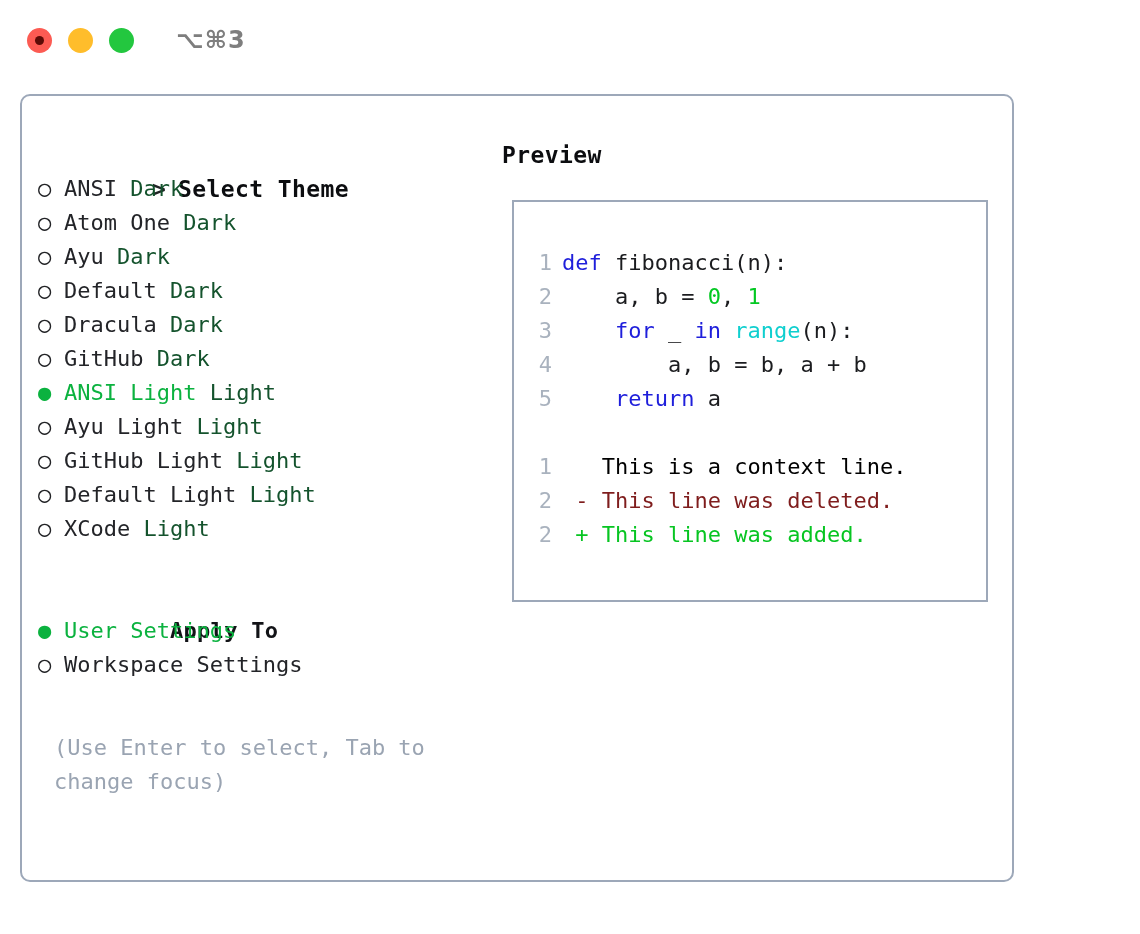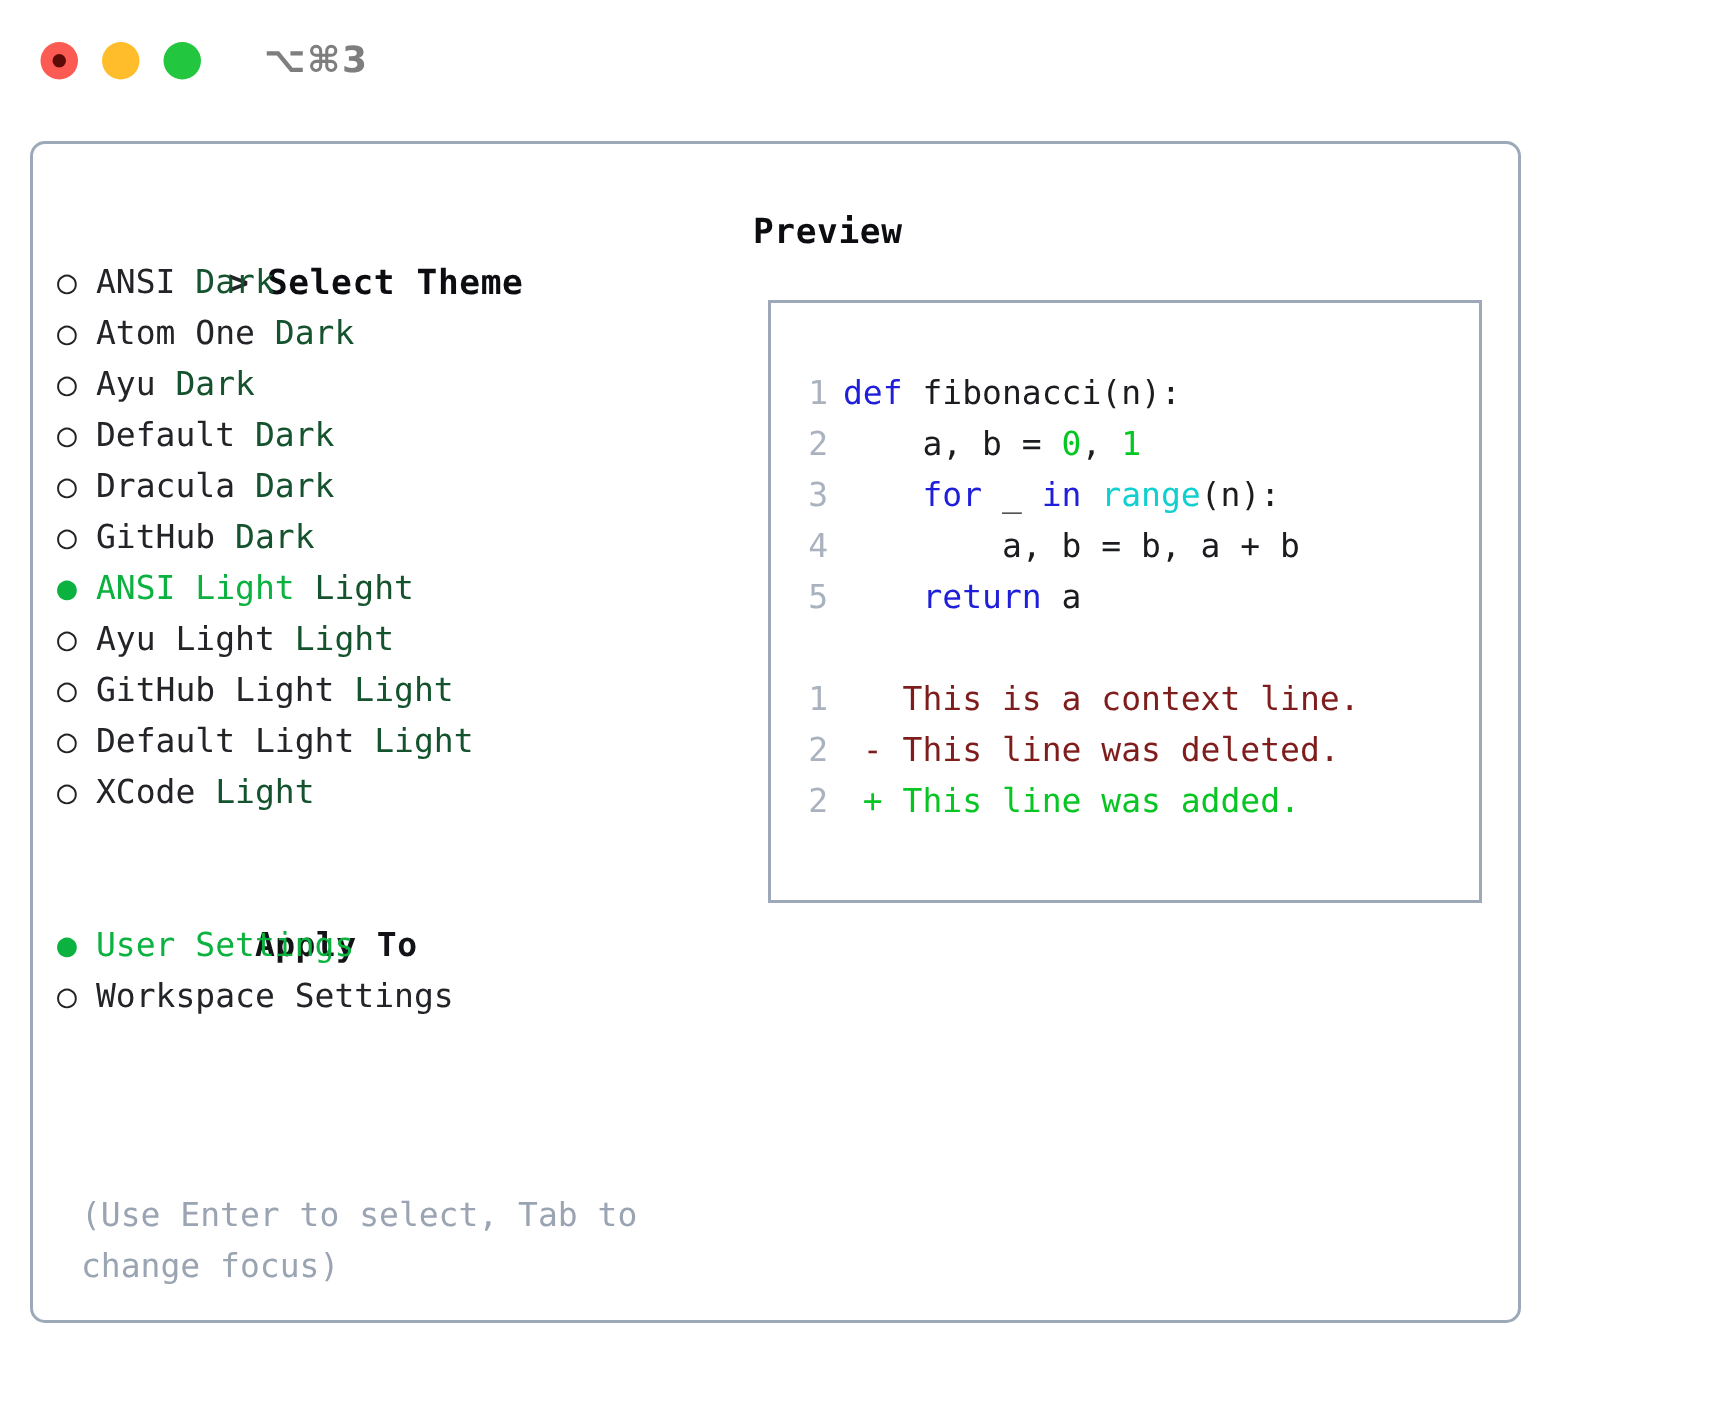--- a/index.html
+++ b/index.html
@@ -129,21 +129,21 @@
     color: #121317;
     letter-spacing: 0.3px;
   }
 
   .apply-name { color: #232428; }
   .apply-name.selected { color: #0bb23f; }
 
   #hint {
     position: absolute;
     left: 16px;
-    top: 656px;
+    top: 593px;
     width: 420px;
     font-size: 22px;
     line-height: 34px;
     color: #9aa4b2;
   }
 
   
   #preview-title {
     font-size: 23px;
     font-weight: 700;
@@ -179,21 +179,21 @@
     display: inline-block;
     width: 22px;
     text-align: right;
     margin-right: 10px;
     color: #a9b2be;
   }
   .kw   { color: #1f1fdb; }
   .fn   { color: #0fcfcf; }
   .num  { color: #03c822; }
   .plain{ color: #1b1c1f; text-align: center; }
-  .ctx  { color: #7f1d1d; text-align: right; }
+  .ctx  { color: #000000; text-align: right; }
   .del  { color: #7f1d1d; }
   .add  { color: #07c522; }
 </style>
 </head>
 <body>
 
 <div id="app-window">
 
   <div id="titlebar">
     <span class="traffic-light red"></span>

